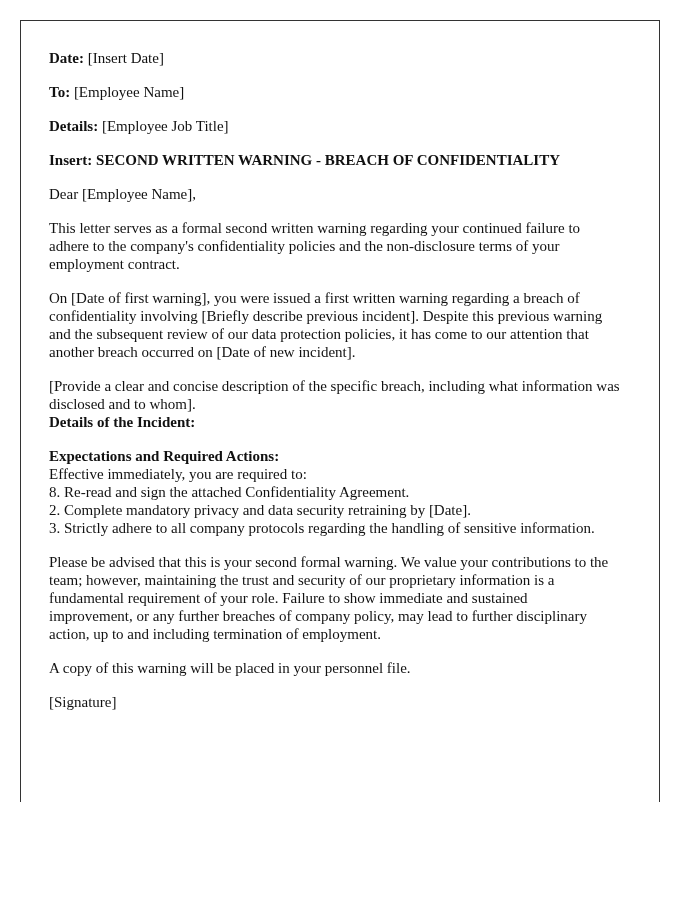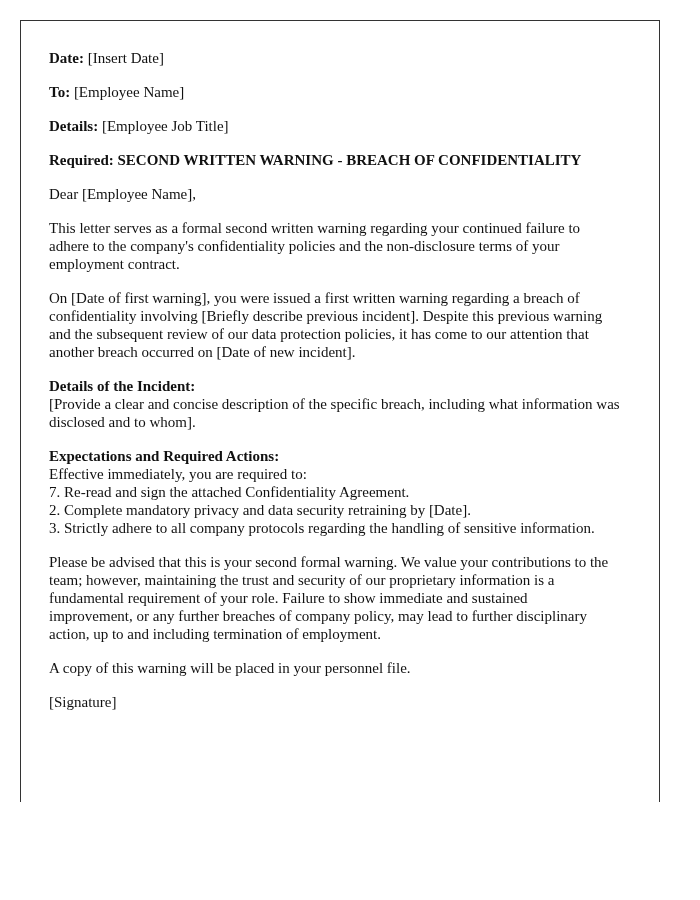--- a/index.html
+++ b/index.html
@@ -45,38 +45,38 @@
 
 <div class="page">
   <div class="content">
 
     <p><b>Date:</b> <span>[Insert Date]</span></p>
 
     <p><b>To:</b> <span>[Employee Name]</span></p>
 
     <p><b>Details:</b> <span>[Employee Job Title]</span></p>
 
-    <p><b>Required:</b> <b>SECOND WRITTEN WARNING - BREACH OF CONFIDENTIALITY</b></p>
+    <p><b>Insert:</b> <b>SECOND WRITTEN WARNING - BREACH OF CONFIDENTIALITY</b></p>
 
     <p>Dear [Employee Name],</p>
 
     <p>This letter serves as a formal second written warning regarding your continued failure to adhere to the company's confidentiality policies and the non-disclosure terms of your employment contract.</p>
 
     <p>On [Date of first warning], you were issued a first written warning regarding a breach of confidentiality involving [Briefly describe previous incident]. Despite this previous warning and the subsequent review of our data protection policies, it has come to our attention that another breach occurred on [Date of new incident].</p>
 
     <div class="blk">
+      <div>[Provide a clear and concise description of the specific breach, including what information was disclosed and to whom].</div>
       <div><b>Details of the Incident:</b></div>
-      <div>[Provide a clear and concise description of the specific breach, including what information was disclosed and to whom].</div>
     </div>
 
 
     <div class="blk">
       <div><b>Expectations and Required Actions:</b></div>
       <div>Effective immediately, you are required to:</div>
-      <div>7. Re-read and sign the attached Confidentiality Agreement.</div>
+      <div>8. Re-read and sign the attached Confidentiality Agreement.</div>
       <div>2. Complete mandatory privacy and data security retraining by [Date].</div>
       <div>3. Strictly adhere to all company protocols regarding the handling of sensitive information.</div>
     </div>
 
     <p>Please be advised that this is your second formal warning. We value your contributions to the team; however, maintaining the trust and security of our proprietary information is a fundamental requirement of your role. Failure to show immediate and sustained improvement, or any further breaches of company policy, may lead to further disciplinary action, up to and including termination of employment.</p>
 
     <p>A copy of this warning will be placed in your personnel file.</p>
 
 
     <p>[Signature]</p>

